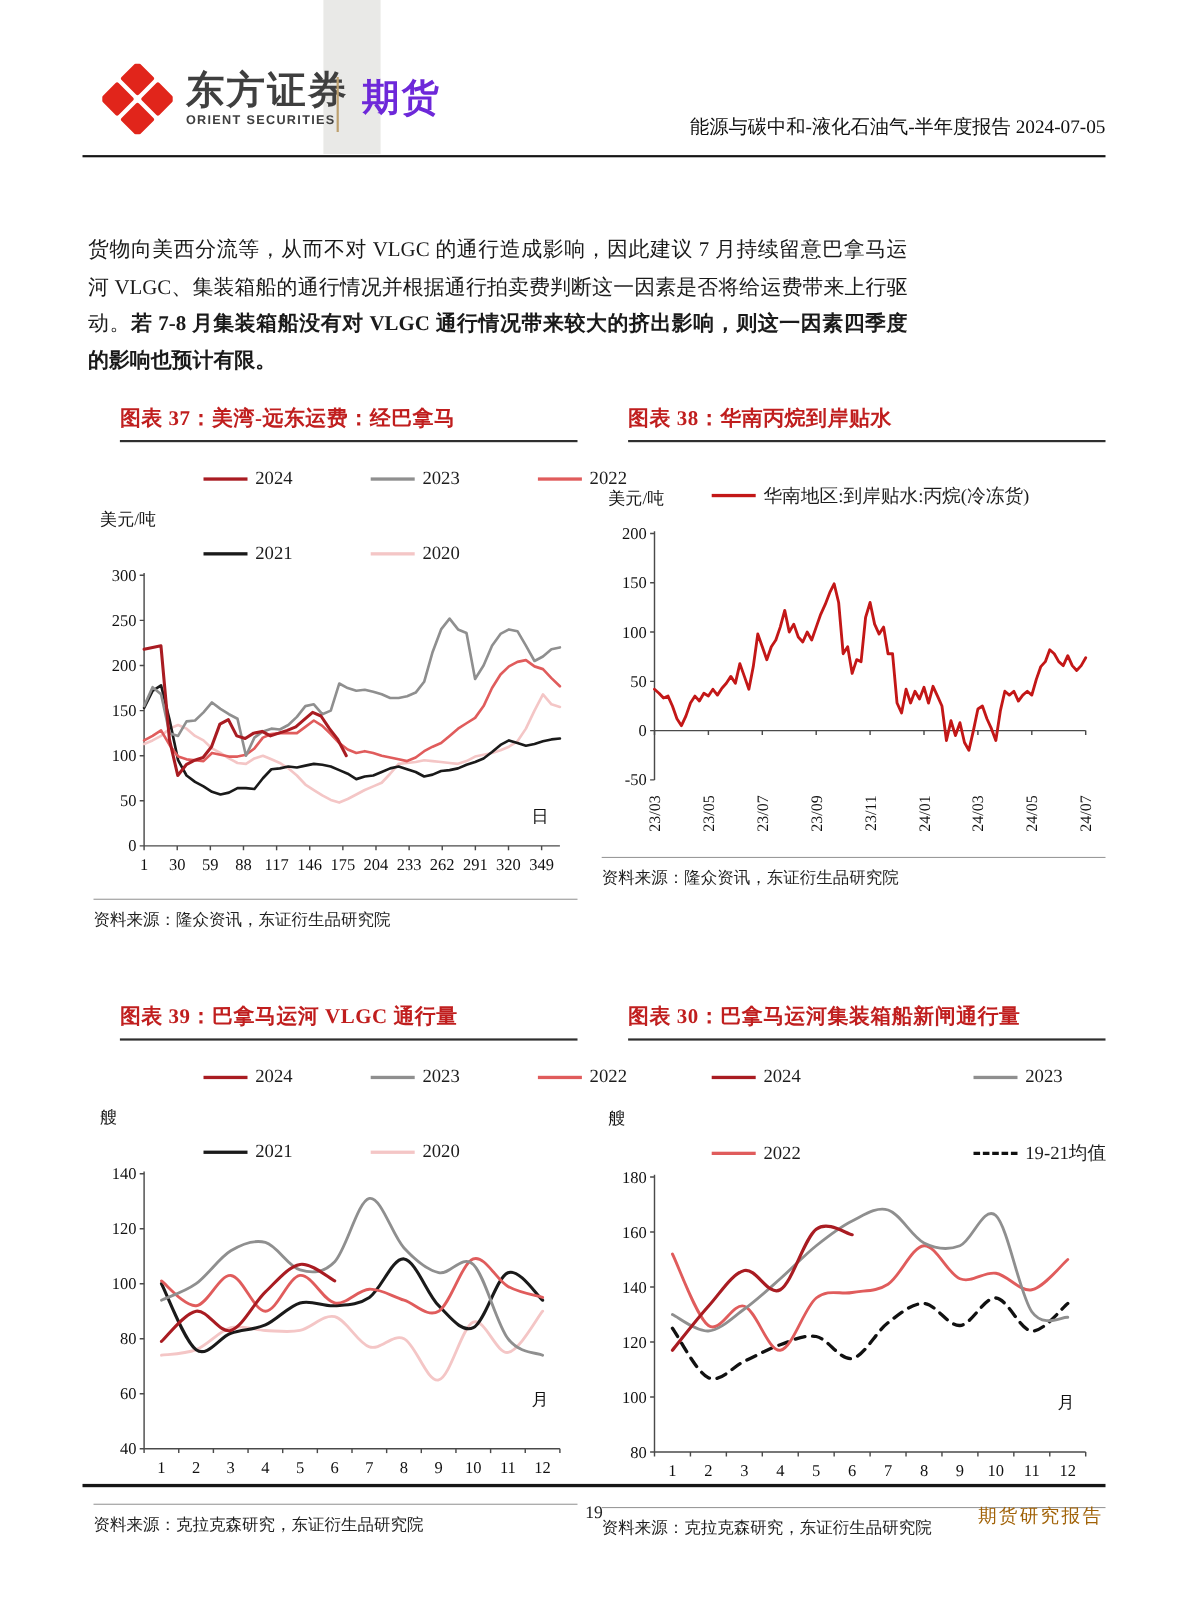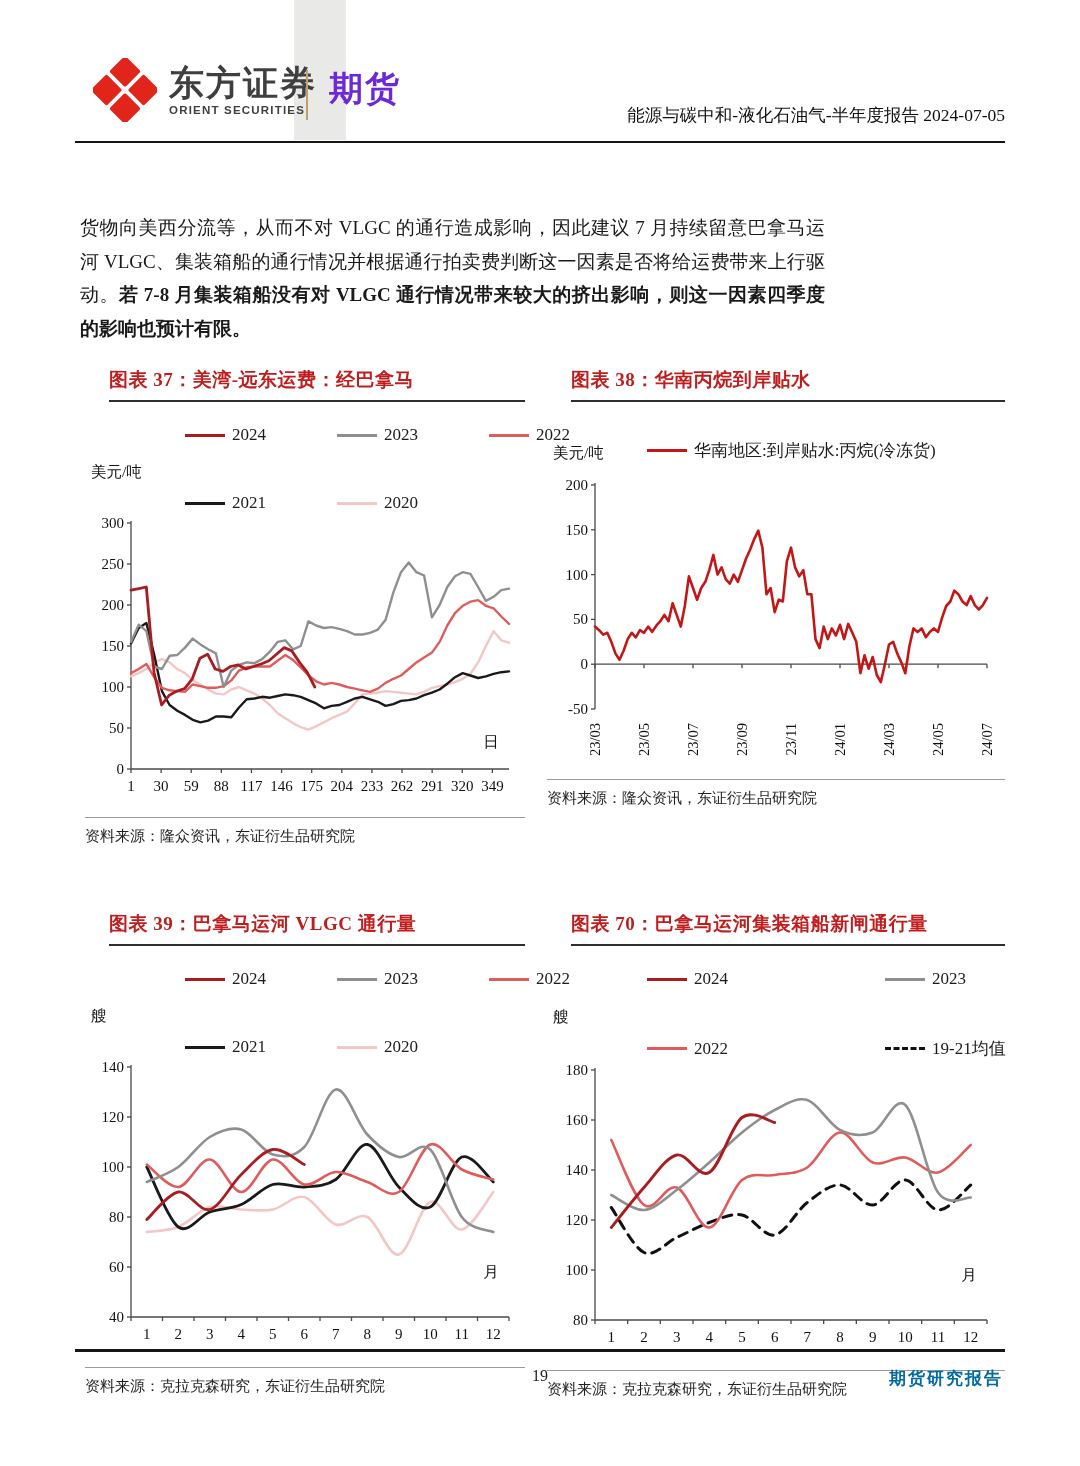--- a/index.html
+++ b/index.html
@@ -27,21 +27,21 @@
   .unit{font-size:15.5px;color:#141414;width:72px;flex:0 0 auto;margin-top:10px;}
   .legend{display:grid;column-gap:14px;row-gap:8px;margin-left:22px;margin-top:4px;gap:48px;}
   .lg-item{display:flex;align-items:center;white-space:nowrap;}
   .lg-line{width:40px;height:3px;margin-right:7px;flex:0 0 auto;}
   .lg-lab{font-size:17px;color:#1c1c1c;}
   .chart{display:block;}
   .chart text{font-family:"Liberation Serif","DejaVu Serif",serif;fill:#111;}
   .source{margin-top:8px;border-top:1px solid #9a9a9a;padding-top:9px;font-size:15px;color:#1f1f1f;}
   .ftr{position:absolute;left:75px;top:1349px;width:930px;border-top:3px solid #161616;height:50px;}
   .page-num{position:absolute;left:0;right:0;top:15px;text-align:center;font-size:16px;color:#222;}
-  .ftr-brand{position:absolute;right:2px;top:15px;font-size:17px;font-weight:bold;color:#0369a1;letter-spacing:2px;}
+  .ftr-brand{position:absolute;right:2px;top:15px;font-size:17px;font-weight:normal;color:#a16207;letter-spacing:2px;}
 </style>
 </head>
 <body>
 
 <div class="page">
 
   <div class="gray-band"></div>
 
   <div class="hdr">
     <div class="logo-row">
@@ -266,21 +266,21 @@
           <path d="M61.8 175.0C67.0 174.2 82.8 174.2 93.3 170.0C103.8 165.8 114.3 152.9 124.8 150.0C135.3 147.1 145.8 152.1 156.3 152.5C166.8 152.9 177.3 154.6 187.8 152.5C198.3 150.4 208.8 137.5 219.3 140.0C229.8 142.5 240.3 164.2 250.8 167.5C261.3 170.8 271.8 155.0 282.3 160.0C292.8 165.0 303.3 200.0 313.8 197.5C324.3 195.0 334.8 149.2 345.3 145.0C355.8 140.8 366.3 174.2 376.8 172.5C387.3 170.8 403.0 141.3 408.3 135.0" fill="none" stroke="#f4c6c6" stroke-width="2.6" stroke-linejoin="round" stroke-linecap="round"></path>
           <path d="M61.8 110.0C67.0 120.0 82.8 162.5 93.3 170.0C103.8 177.5 114.3 158.8 124.8 155.0C135.3 151.3 145.8 152.1 156.3 147.5C166.8 142.9 177.3 130.4 187.8 127.5C198.3 124.6 208.8 130.8 219.3 130.0C229.8 129.2 240.3 129.6 250.8 122.5C261.3 115.4 271.8 86.3 282.3 87.5C292.8 88.8 303.3 119.6 313.8 130.0C324.3 140.4 334.8 155.0 345.3 150.0C355.8 145.0 366.3 104.2 376.8 100.0C387.3 95.8 403.0 120.8 408.3 125.0" fill="none" stroke="#1a1a1a" stroke-width="2.8" stroke-linejoin="round" stroke-linecap="round"></path>
           <path d="M61.8 107.5C67.0 111.3 82.8 130.8 93.3 130.0C103.8 129.2 114.3 101.7 124.8 102.5C135.3 103.3 145.8 135.0 156.3 135.0C166.8 135.0 177.3 103.8 187.8 102.5C198.3 101.3 208.8 125.4 219.3 127.5C229.8 129.6 240.3 115.4 250.8 115.0C261.3 114.6 271.8 121.7 282.3 125.0C292.8 128.3 303.3 141.3 313.8 135.0C324.3 128.8 334.8 91.3 345.3 87.5C355.8 83.8 366.3 106.7 376.8 112.5C387.3 118.3 403.0 120.8 408.3 122.5" fill="none" stroke="#e05c5c" stroke-width="2.6" stroke-linejoin="round" stroke-linecap="round"></path>
           <path d="M61.8 125.0C67.0 122.5 82.8 117.5 93.3 110.0C103.8 102.5 114.3 86.3 124.8 80.0C135.3 73.8 145.8 69.6 156.3 72.5C166.8 75.4 177.3 94.6 187.8 97.5C198.3 100.4 208.8 100.8 219.3 90.0C229.8 79.2 240.3 34.6 250.8 32.5C261.3 30.4 271.8 66.3 282.3 77.5C292.8 88.8 303.3 97.5 313.8 100.0C324.3 102.5 334.8 82.5 345.3 92.5C355.8 102.5 366.3 146.3 376.8 160.0C387.3 173.8 403.0 172.5 408.3 175.0" fill="none" stroke="#8f8f8f" stroke-width="2.6" stroke-linejoin="round" stroke-linecap="round"></path>
           <path d="M61.8 162.5C67.0 157.9 82.8 136.7 93.3 135.0C103.8 133.3 114.3 155.4 124.8 152.5C135.3 149.6 145.8 127.5 156.3 117.5C166.8 107.5 177.3 94.2 187.8 92.5C198.3 90.8 214.0 105.0 219.3 107.5" fill="none" stroke="#a91c22" stroke-width="2.8" stroke-linejoin="round" stroke-linecap="round"></path>
         </svg>
       <div class="source">资料来源：克拉克森研究，东证衍生品研究院</div>
     </section>
 
     <section class="fig">
-      <h3 class="fig-title">图表 70：巴拿马运河集装箱船新闸通行量</h3>
+      <h3 class="fig-title">图表 30：巴拿马运河集装箱船新闸通行量</h3>
       <div class="chart-head">
         <span class="unit">艘</span>
         <div class="legend" style="grid-template-columns: 190px auto;">
             <span class="lg-item">
               <span class="lg-line" style="background: rgb(169, 28, 34);"></span>
               <span class="lg-lab">2024</span>
             </span>
             <span class="lg-item">
               <span class="lg-line" style="background: rgb(143, 143, 143);"></span>
               <span class="lg-lab">2023</span>

